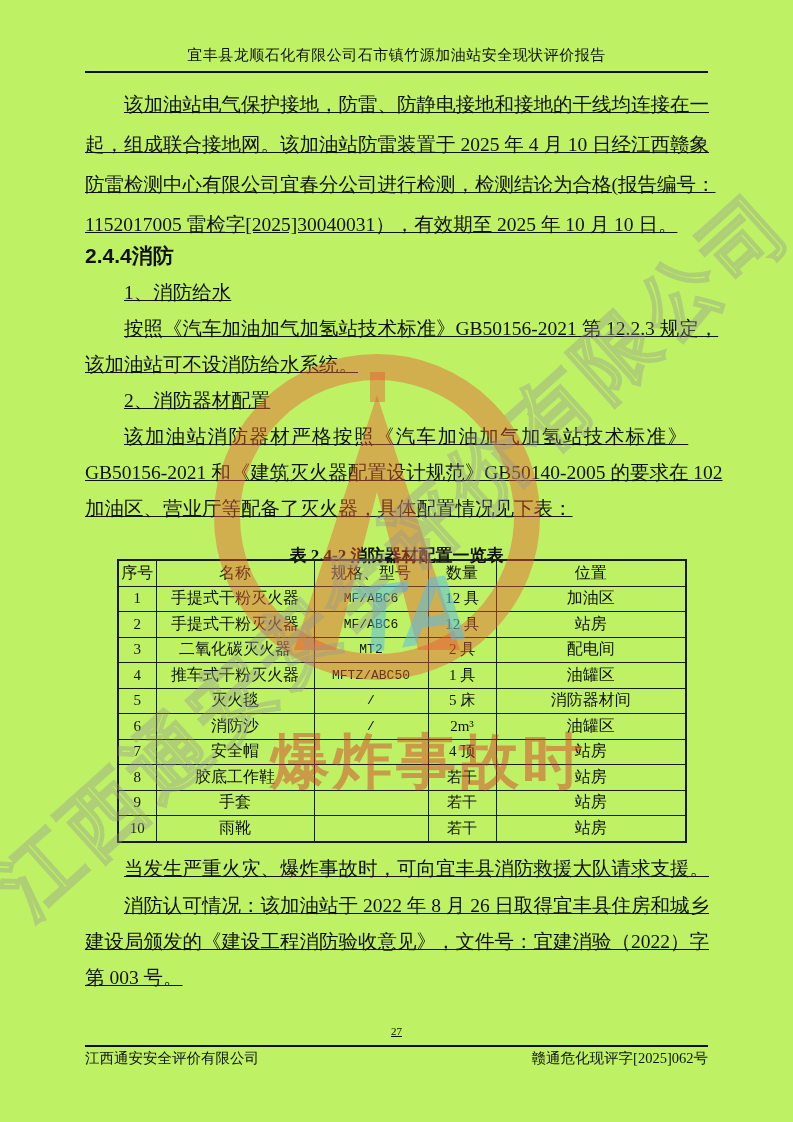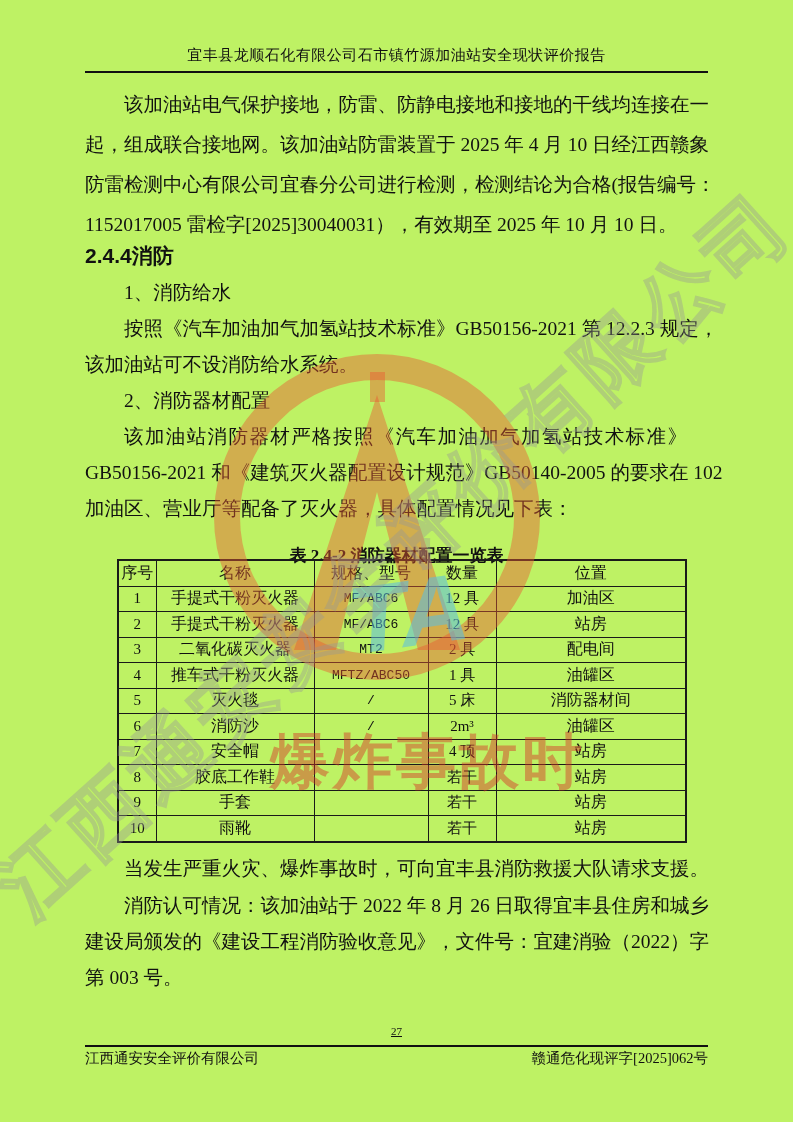--- a/index.html
+++ b/index.html
@@ -8,21 +8,21 @@
     font-family:"Liberation Serif","DejaVu Serif",serif; color:#111;
     overflow:hidden;
   }
   
   .header-title {
     position:absolute; top:46px; left:85px; width:623px;
     text-align:center; font-size:15px; letter-spacing:0.5px; color:#111;
   }
   .header-rule { position:absolute; top:71px; left:85px; width:623px; height:2px; background:#111; }
   
-  .bline { position:absolute; left:85px; width:623px; font-size:19.5px; line-height:24px; white-space:nowrap; }
+  .bline { position:absolute; left:85px; width:623px; font-size:19.5px; line-height:24px; white-space:nowrap;text-decoration:underline; }
   .indent { text-indent:39px; }
   .stretch { letter-spacing:1.4px; }
   .sec-heading { position:absolute; left:85px; width:623px; font-size:21px; font-weight:bold;
     font-family:"Liberation Sans","DejaVu Sans",sans-serif; white-space:nowrap; }
   .tbl-caption { position:absolute; left:85px; width:623px; text-align:center;
     font-size:17px; font-weight:bold; }
   
   .fire-table {
     position:absolute; top:559px; left:117px; width:568px;
     border-collapse:collapse; table-layout:fixed; font-size:16px;border-radius:26px;

